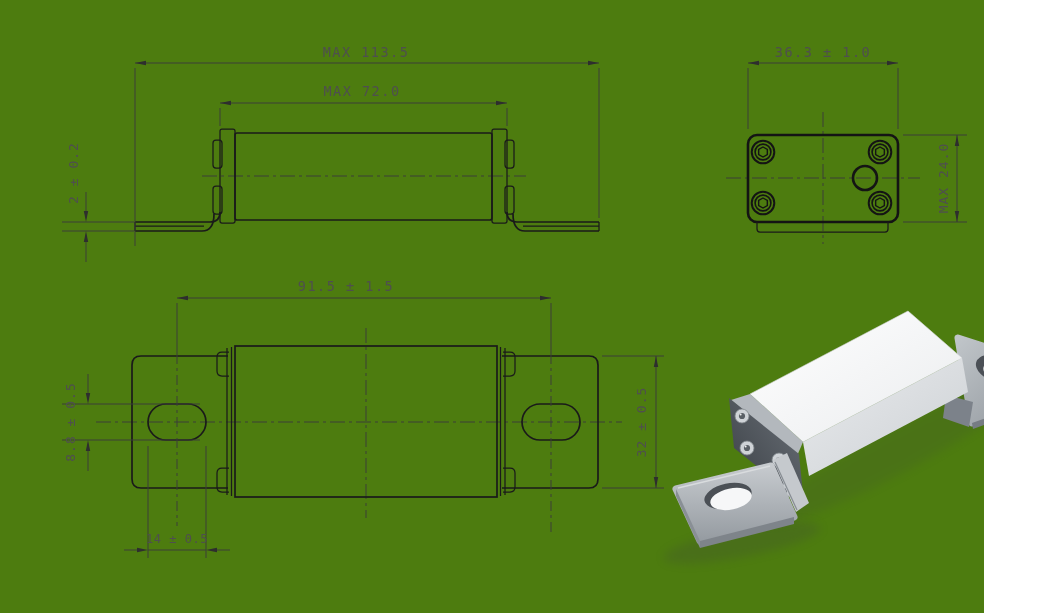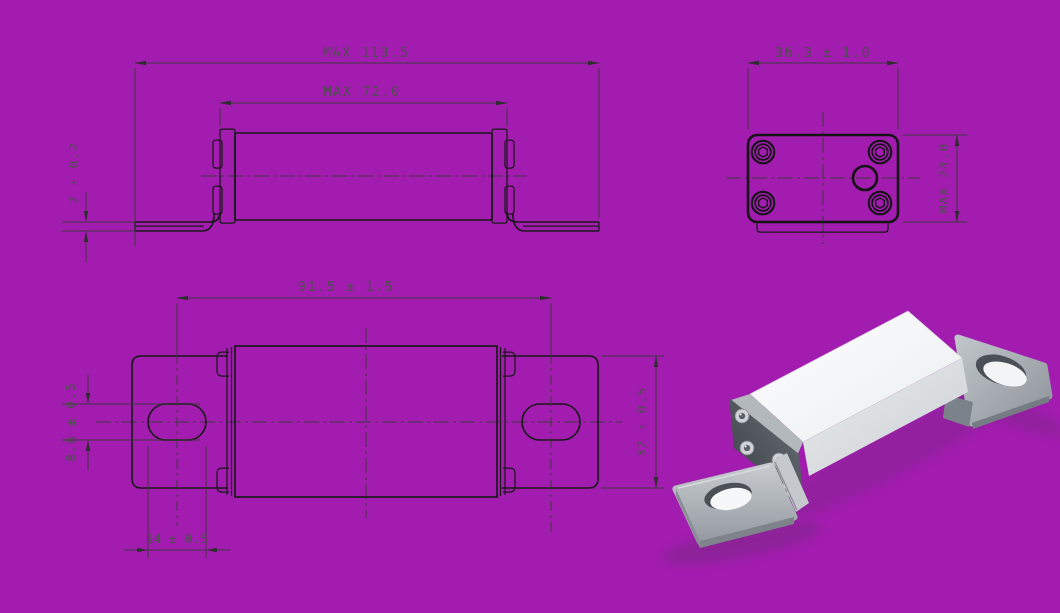--- a/index.html
+++ b/index.html
@@ -1,16 +1,16 @@
 <!DOCTYPE html>
 <html><head>
 <meta charset="utf-8">
 <style>
   html,body{margin:0;padding:0;background:#ffffff;}
-  .stage{position:relative;width:1060px;height:613px;background:#a21caf;overflow:hidden;}
+  .stage{position:relative;width:984px;height:613px;background:#4d7c0f;overflow:hidden;}
   svg{display:block;}
   
   .ol   {stroke:#1a1a1a;stroke-width:1.7;fill:none;}
   .ol2  {stroke:#1a1a1a;stroke-width:1.25;fill:none;}
   .thick{stroke:#141414;stroke-width:2.6;fill:none;}
   .dim  {stroke:#3c3c3c;stroke-width:.95;fill:none;}
   .cl   {stroke:#3c3c3c;stroke-width:.95;fill:none;stroke-dasharray:15 4 3 4;}
   .cl2  {stroke:#3c3c3c;stroke-width:.95;fill:none;stroke-dasharray:10 4 3 4;}
   .arr  {fill:#2e2e2e;stroke:none;}
   .dtext{font-family:"DejaVu Sans Mono","Liberation Mono",monospace;font-size:13.5px;

